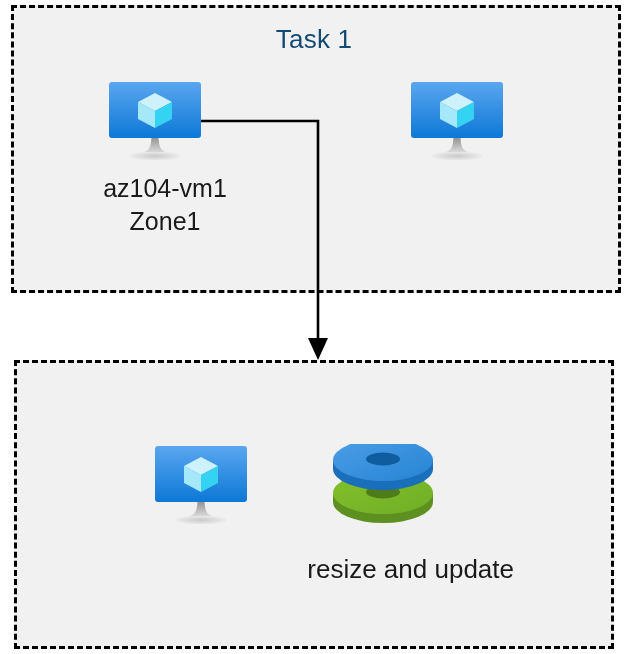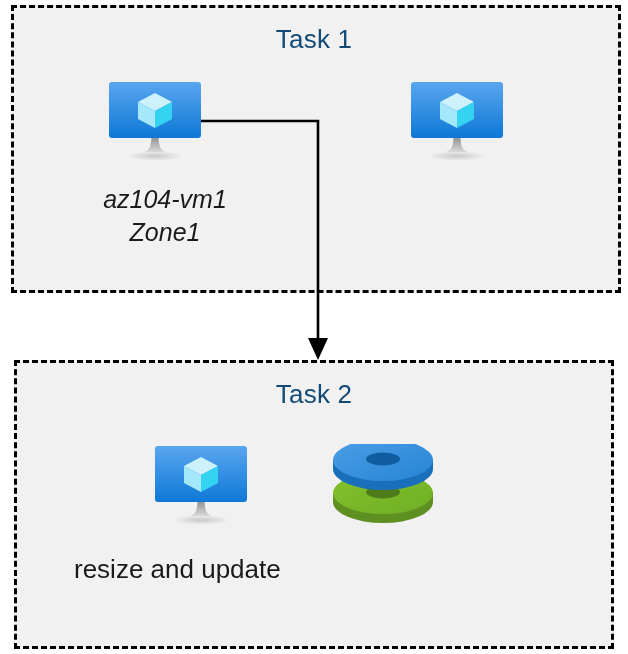--- a/index.html
+++ b/index.html
@@ -75,29 +75,29 @@
   
   .vm-label {
     position: absolute;
     text-align: center;
     color: #1a1a1a;
     font-size: 25px;
     line-height: 33px;
     font-family: "Liberation Sans", sans-serif;
     white-space: pre-line;
   }
-  #vm1-label { left: 40px; top: 183px; width: 250px; font-style: italic; }
+  #vm1-label { left: 40px; top: 172px; width: 250px; }
   #vm2-label { left: 340px; top: 177px; width: 250px; }
 
   #task2-caption {
     position: absolute;
     left: 74px;
     top: 554px;
     width: 440px;
-    text-align: left;
+    text-align: right;
     color: #1a1a1a;
     font-size: 26px;
     font-family: "Liberation Sans", sans-serif;
   }
 
   
   #connector {
     position: absolute;
     left: 0;
     top: 0;
@@ -172,21 +172,20 @@
         <polygon points="0,-17 17,-8 0,1 -17,-8" fill="#cdf2fb"></polygon>
         <polygon points="-17,-8 0,1 0,18 -17,9" fill="#a5e8f9"></polygon>
         <polygon points="17,-8 0,1 0,18 17,9" fill="#35d3f2"></polygon>
       </g>
     </svg>
   </div>
 
 
   <div id="task2-box" class="task-box"></div>
 
-  <div id="task2-title" class="task-title">Task 2</div>
 
   <div id="vm3-icon" class="vm-icon">
     <svg width="92" height="78" viewBox="0 0 92 78" xmlns="http://www.w3.org/2000/svg">
       <defs>
         <linearGradient id="scr3" x1="0" y1="0" x2="0" y2="1">
           <stop offset="0%" stop-color="#5aa6ef"></stop>
           <stop offset="100%" stop-color="#0d78d6"></stop>
         </linearGradient>
         <linearGradient id="stand3" x1="0" y1="0" x2="0" y2="1">
           <stop offset="0%" stop-color="#8f8f8f"></stop>

